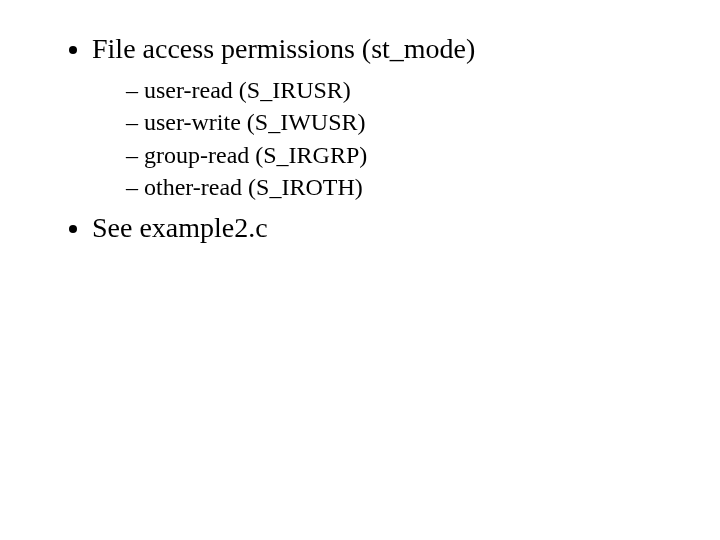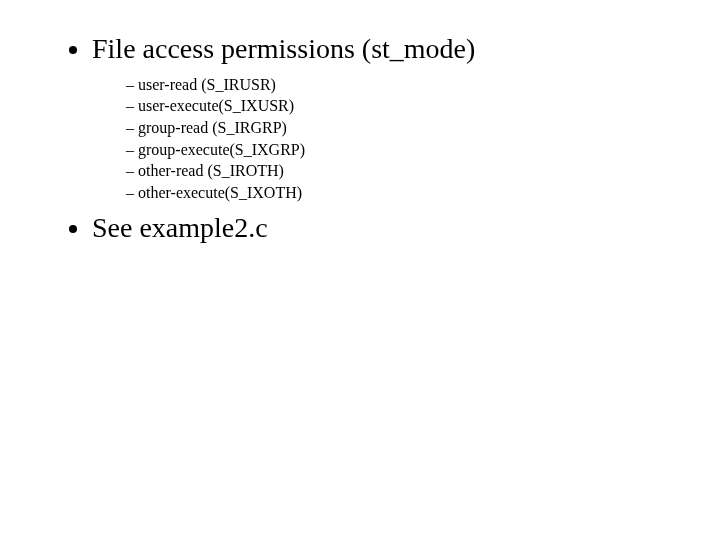--- a/index.html
+++ b/index.html
@@ -24,38 +24,36 @@
     font-size: 28px;
     line-height: 1.35;
   }
   ul.level1 > li {
     margin-bottom: 4px;
   }
   ul.level2 {
     list-style: none;
     margin: 6px 0 6px 0;
     padding-left: 34px;
-    font-size: 16px;
+    font-size: 24px;
     line-height: 1.35;
   }
   ul.level2 > li::before {
     content: "– ";
   }
 </style>
 </head>
 <body>
 
 <div class="slide">
   <ul class="level1">
     <li>
       <span>File access permissions (st_mode)</span>
       <ul class="level2">
         <li>user-read (S_IRUSR)</li>
-        <li>user-execute(S_IXUSR)</li>
+        <li>user-write (S_IWUSR)</li>
         <li>group-read  (S_IRGRP)</li>
-        <li>group-execute(S_IXGRP)</li>
         <li>other-read (S_IROTH)</li>
-        <li>other-execute(S_IXOTH)</li>
       </ul>
     </li>
     <li>See example2.c</li>
   </ul>
 </div>
 
 </body></html>

